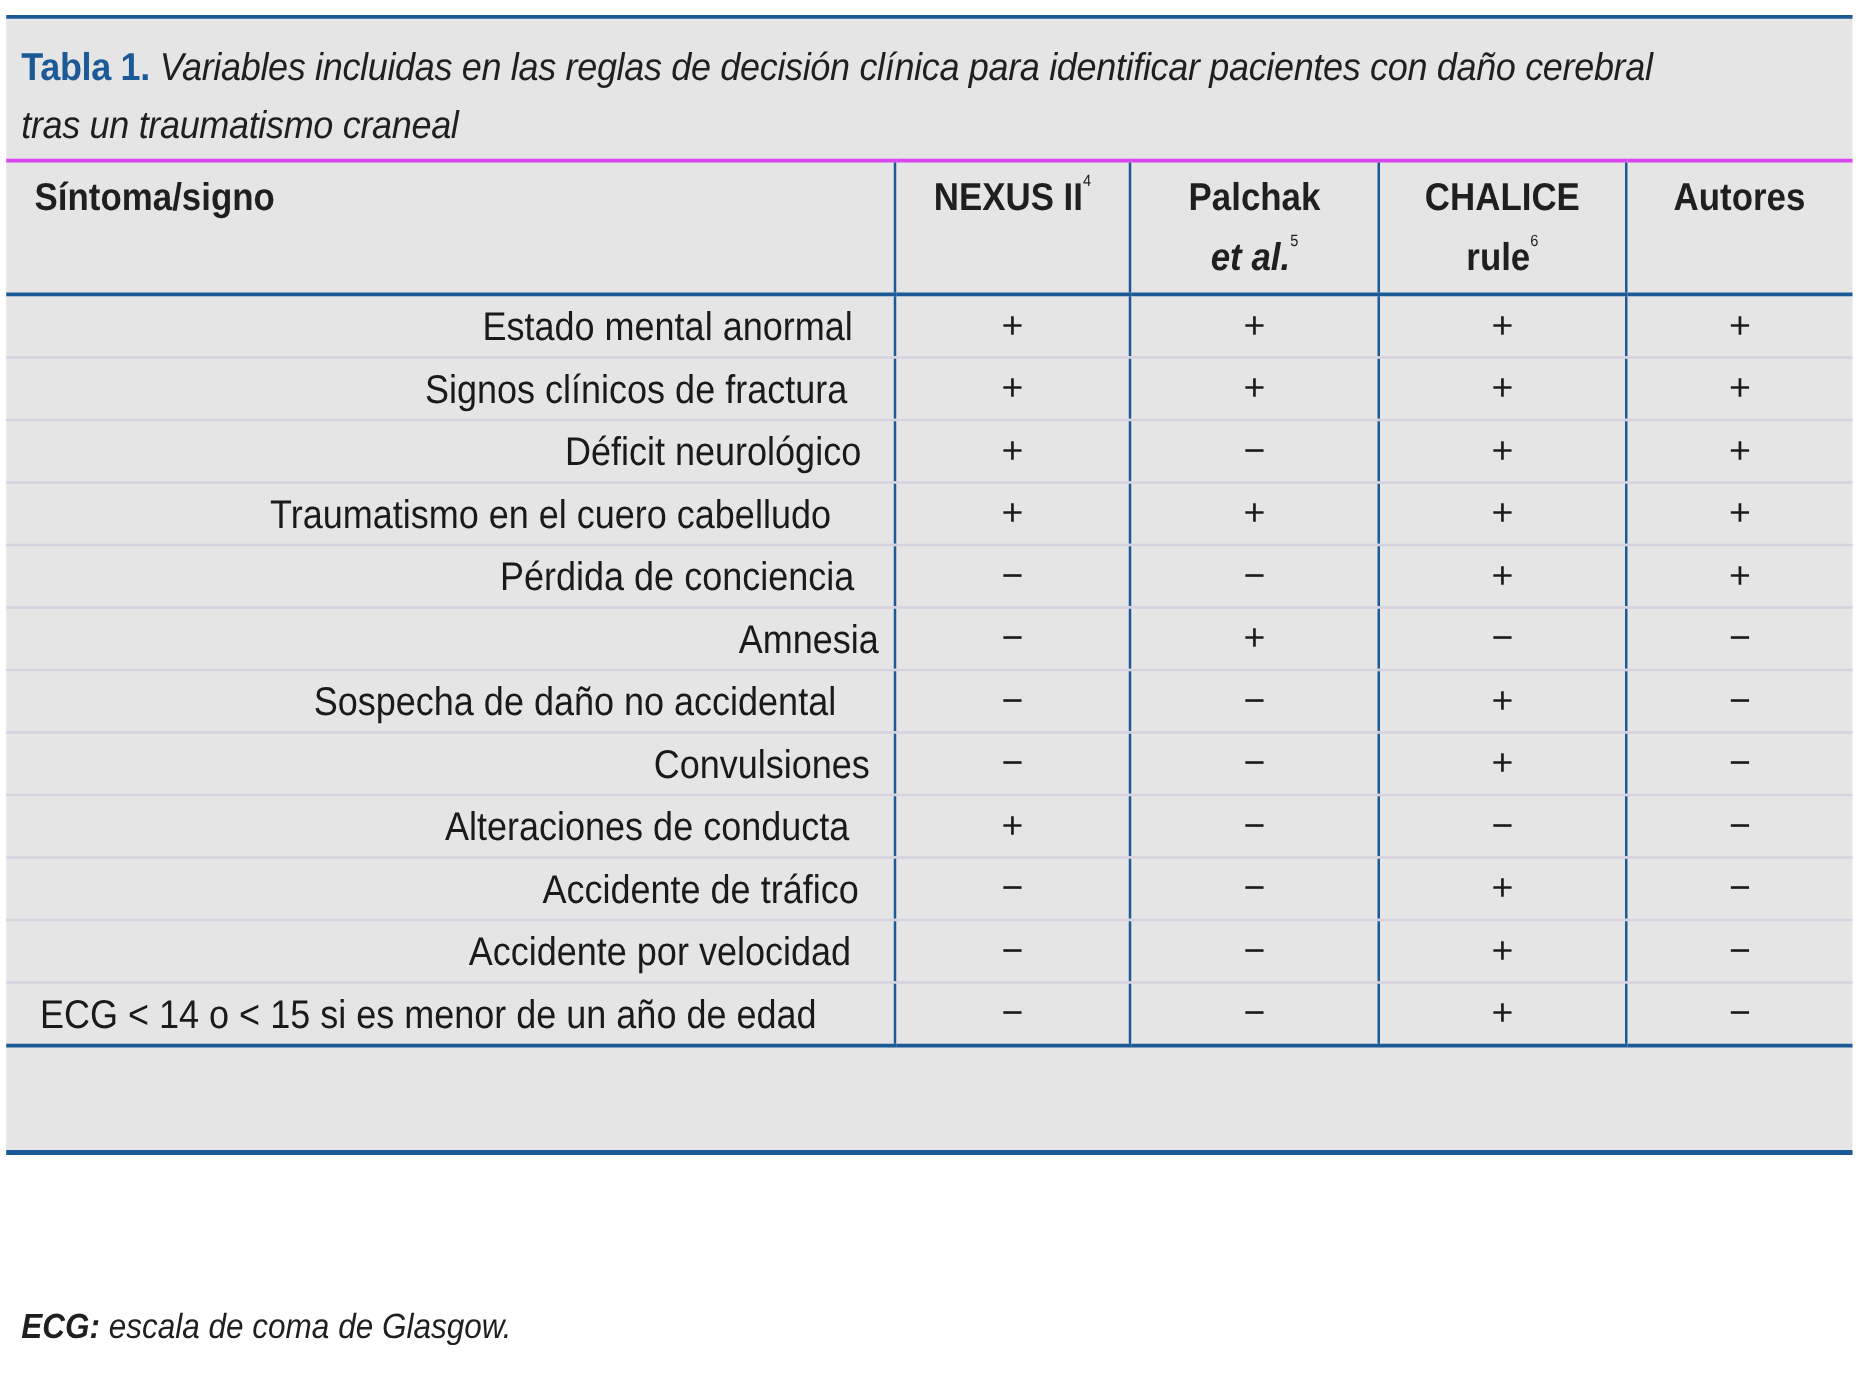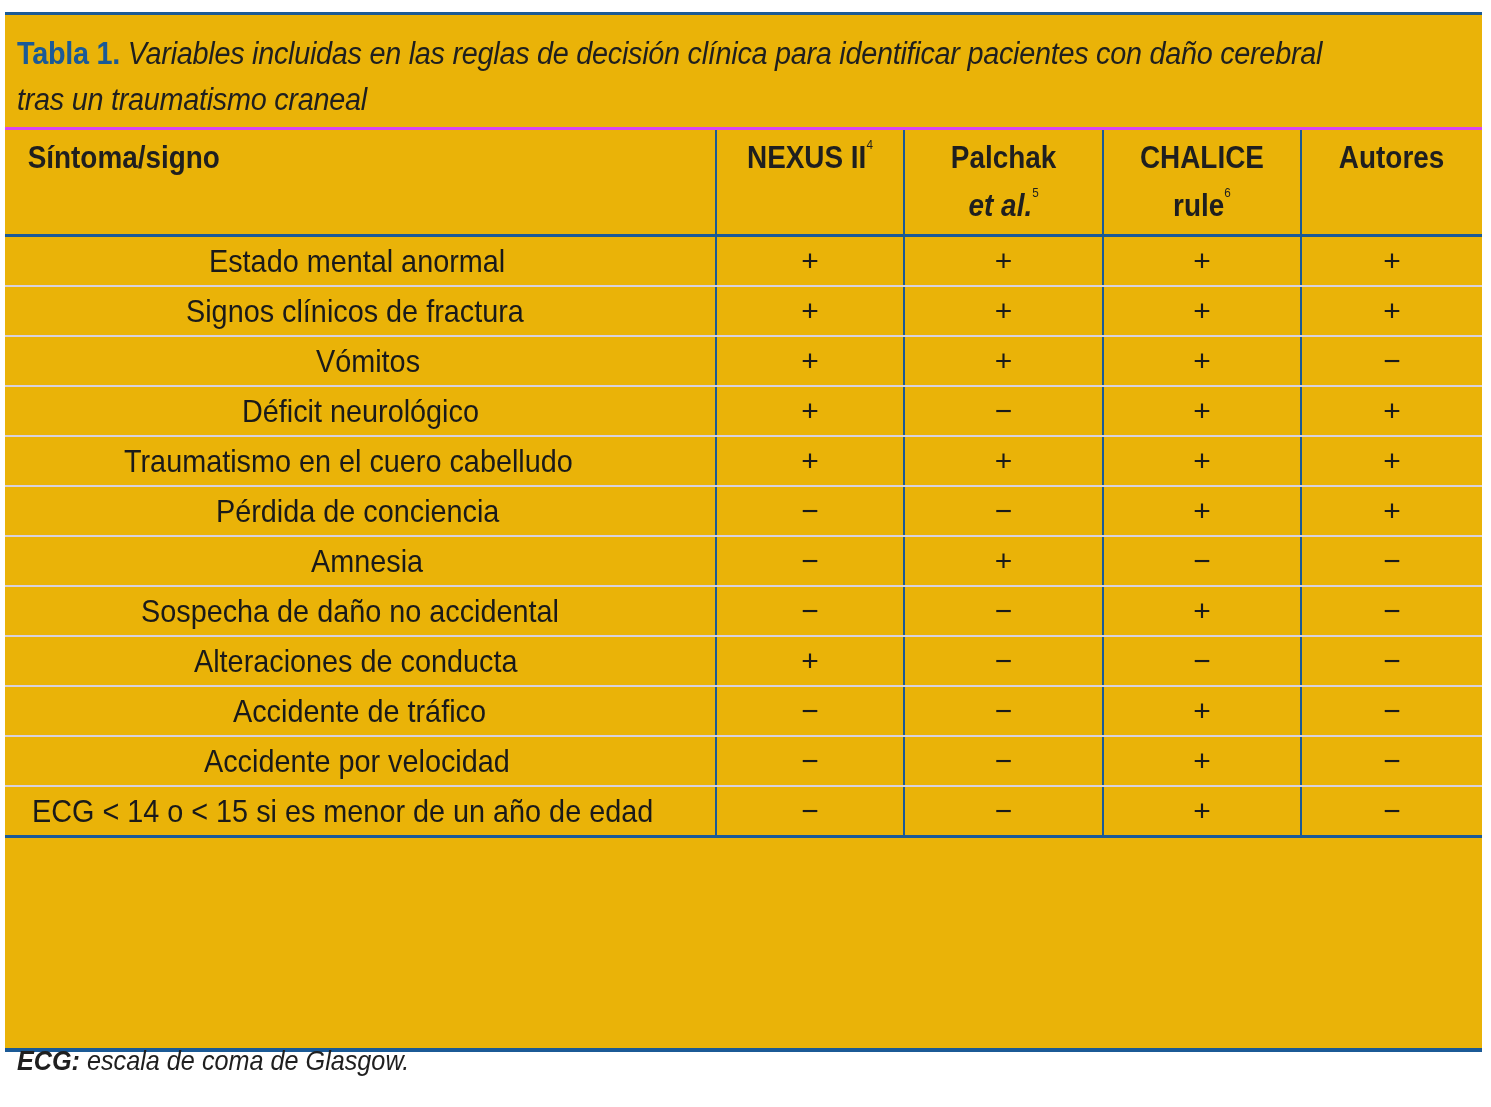--- a/index.html
+++ b/index.html
@@ -1,40 +1,40 @@
 <!DOCTYPE html>
 <html><head>
   <meta charset="utf-8">
   <style>
     html, body { margin: 0; padding: 0; background: #ffffff; }
     body { width: 1491px; height: 1107px; position: relative; overflow: hidden;
            font-family: "Liberation Sans", "DejaVu Sans", sans-serif; color: #1a1a1a; }
-    .panel { position: absolute; left: 5px; top: 12px; width: 1477px; height: 1040px;
-             background: #eab308; border-top: 3px solid #1b5a96; border-bottom: 4px solid #1b5a96; box-sizing: border-box; }
+    .panel { position: absolute; left: 5px; top: 12px; width: 1477px; height: 912px;
+             background: #e5e5e5; border-top: 3px solid #1b5a96; border-bottom: 4px solid #1b5a96; box-sizing: border-box; }
     .caption { position: absolute; left: 12px; top: 16px; width: 1440px; font-size: 31px; line-height: 46px;
                font-style: italic; color: #1f1f1f; letter-spacing: -0.3px; transform: scaleX(0.93); transform-origin: left top; }
     .caption .label { font-style: normal; font-weight: bold; color: #1b5a96; }
     table.data { position: absolute; left: 0; top: 112px; width: 1477px; border-collapse: collapse; table-layout: fixed; }
     table.data col.c0 { width: 711px; }
     table.data col.c1 { width: 188px; }
     table.data col.c2 { width: 199px; }
     table.data col.c3 { width: 198px; }
     table.data col.c4 { width: 181px; }
     thead th { height: 100px; vertical-align: top; padding: 4px 0 0 0; font-size: 31px; line-height: 48px;
                font-weight: bold; color: #1f1f1f; border-top: 3px solid #d946ef; border-bottom: 3px solid #1b5a96; }
     thead th.first { text-align: left; padding-left: 12px; }
     thead th.center { text-align: center; text-decoration: underline; }
     thead th .hd { display: inline-block; transform: scaleX(0.9); }
     thead th sup { font-size: 13px; vertical-align: top; line-height: 22px; font-weight: normal; }
     thead th em { font-style: italic; }
     td, th { border-left: 2px solid #1b5a96; }
     td:first-child, th:first-child { border-left: none; }
     tbody td { height: 48px; border-bottom: 2px solid #d6d1df; font-size: 32px; line-height: 46px; padding: 0; }
     tbody tr:last-child td { border-bottom: 3px solid #1b5a96; }
-    tbody td.sym { text-align: center; padding-left: 27px; white-space: nowrap; }
+    tbody td.sym { text-align: right; padding-left: 27px; white-space: nowrap; }
     tbody td.sym span { display: inline-block; transform: scaleX(0.9); transform-origin: left center; }
     tbody td.mark { text-align: center; font-size: 30px; font-weight: normal; }
     .footnote { position: absolute; left: 12px; top: 1030px; font-size: 28px; font-style: italic; color: #1f1f1f; transform: scaleX(0.9); transform-origin: left top; }
     .footnote b { font-weight: bold; }
   </style>
 </head>
 <body>
 
 <div class="panel">
   <div class="caption"><span class="label">Tabla 1.</span><span> Variables incluidas en las reglas de decisión clínica para identificar pacientes con daño cerebral tras un traumatismo craneal</span></div>
@@ -65,27 +65,20 @@
           <td class="mark">+</td>
         </tr>
         <tr>
           <td class="sym"><span>Signos clínicos de fractura</span></td>
           <td class="mark">+</td>
           <td class="mark">+</td>
           <td class="mark">+</td>
           <td class="mark">+</td>
         </tr>
         <tr>
-          <td class="sym"><span>Vómitos</span></td>
-          <td class="mark">+</td>
-          <td class="mark">+</td>
-          <td class="mark">+</td>
-          <td class="mark">−</td>
-        </tr>
-        <tr>
           <td class="sym"><span>Déficit neurológico</span></td>
           <td class="mark">+</td>
           <td class="mark">−</td>
           <td class="mark">+</td>
           <td class="mark">+</td>
         </tr>
         <tr>
           <td class="sym"><span>Traumatismo en el cuero cabelludo</span></td>
           <td class="mark">+</td>
           <td class="mark">+</td>
@@ -101,20 +94,27 @@
         </tr>
         <tr>
           <td class="sym"><span>Amnesia</span></td>
           <td class="mark">−</td>
           <td class="mark">+</td>
           <td class="mark">−</td>
           <td class="mark">−</td>
         </tr>
         <tr>
           <td class="sym"><span>Sospecha de daño no accidental</span></td>
+          <td class="mark">−</td>
+          <td class="mark">−</td>
+          <td class="mark">+</td>
+          <td class="mark">−</td>
+        </tr>
+        <tr>
+          <td class="sym"><span>Convulsiones</span></td>
           <td class="mark">−</td>
           <td class="mark">−</td>
           <td class="mark">+</td>
           <td class="mark">−</td>
         </tr>
         <tr>
           <td class="sym"><span>Alteraciones de conducta</span></td>
           <td class="mark">+</td>
           <td class="mark">−</td>
           <td class="mark">−</td>

